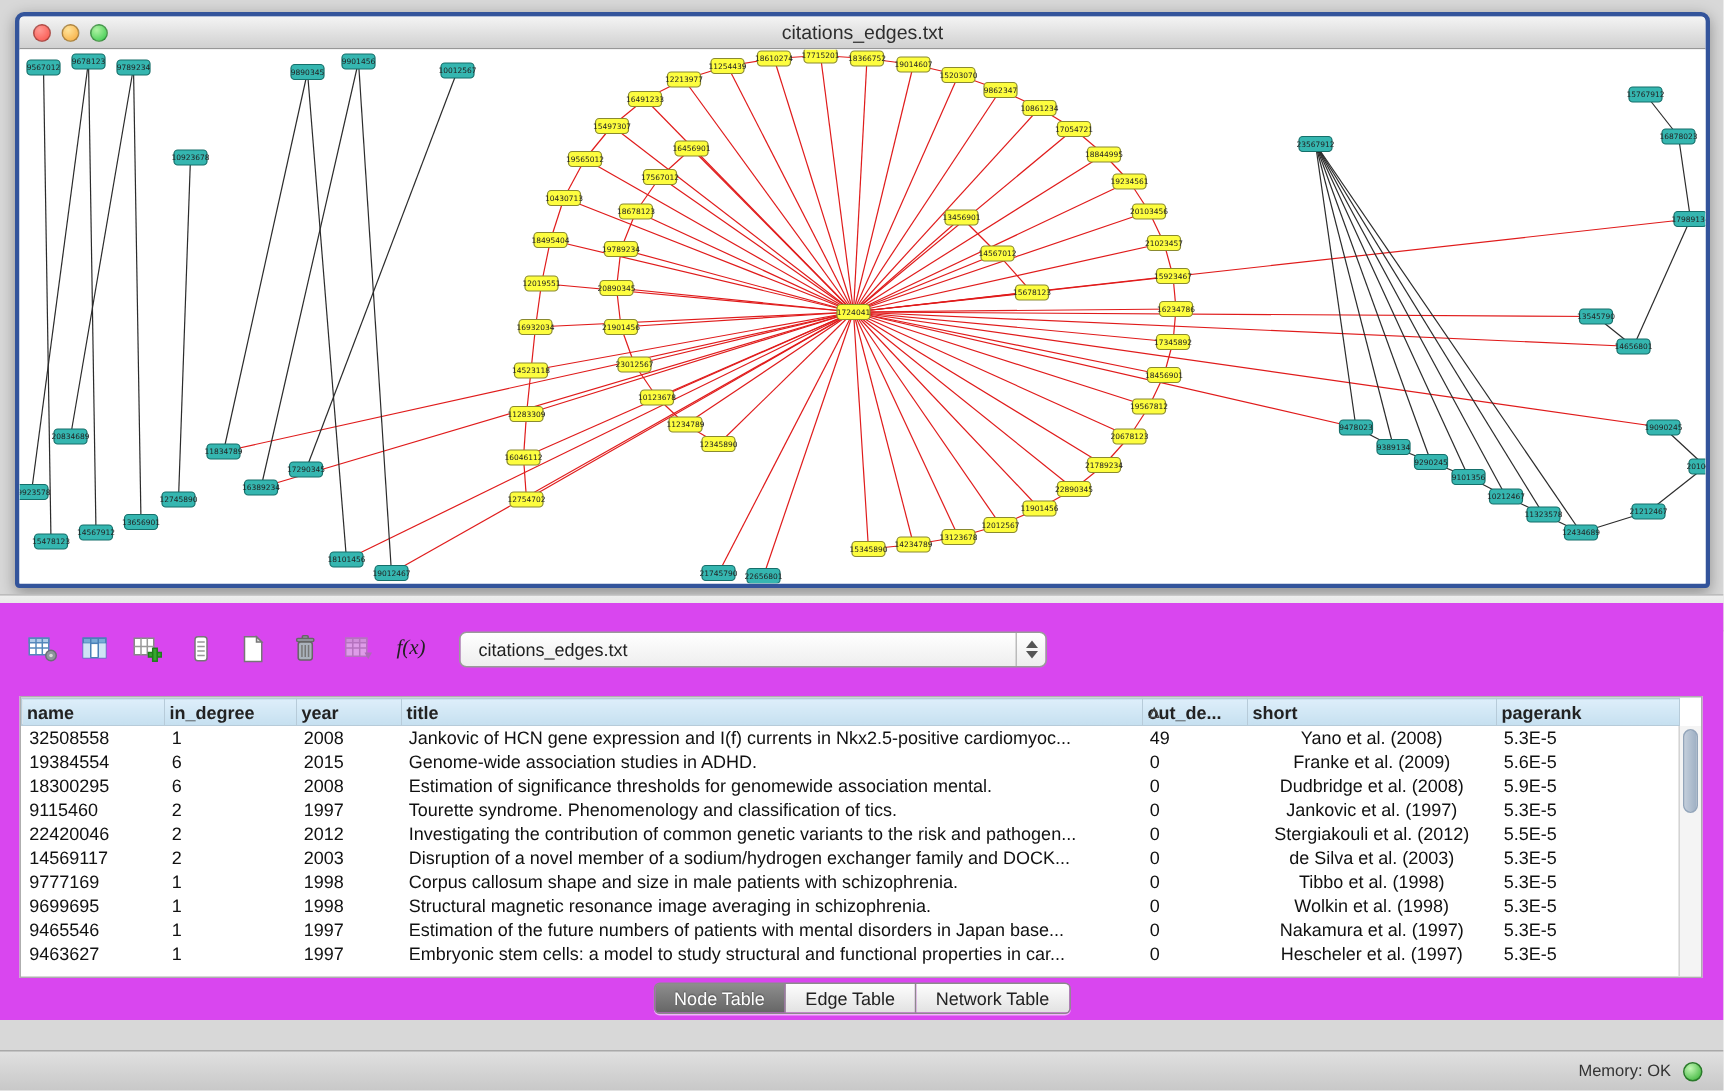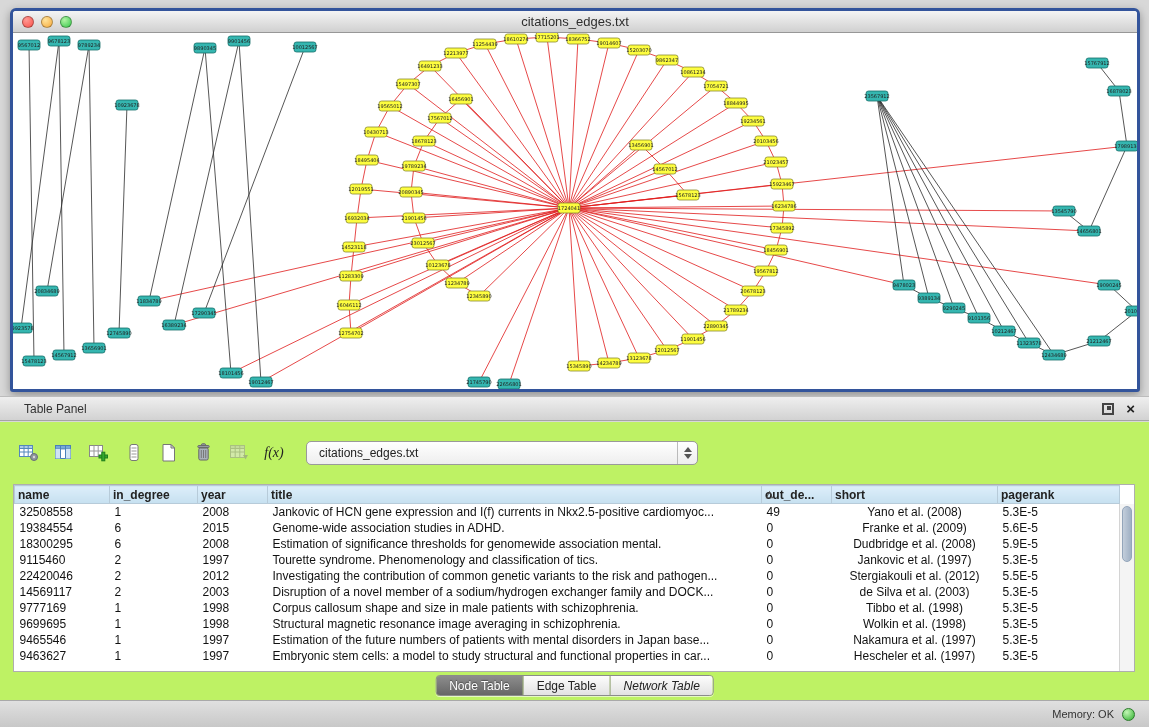--- a/index.html
+++ b/index.html
@@ -36,21 +36,21 @@
     background:linear-gradient(#efefef,#d2d2d2);
     border-top:1px solid #bcbcbc; border-bottom:1px solid #a5a5a5;
     display:flex; align-items:center;
   }
   .panel-title { font-size:12px; color:#333; padding-left:24px; flex:1; }
   .panel-header-buttons { display:flex; align-items:center; gap:12px; padding-right:14px; }
   .float-box { width:12px; height:12px; border:2px solid #444; position:relative; }
   .float-box .inner { position:absolute; right:1px; top:1px; width:4px; height:4px; background:#444; }
   .close-glyph { font-size:15px; font-weight:bold; color:#222; line-height:12px; cursor:default; }
 
-  .panel-body { position:absolute; top:422px; left:0; width:1149px; height:278px; background:#bef264; }
+  .panel-body { position:absolute; top:402px; left:0; width:1149px; height:278px; background:#d946ef; }
 
   .toolbar { position:absolute; top:16px; left:16px; height:30px; display:flex; align-items:center; gap:9px; }
   .tbtn { width:26px; height:26px; display:flex; align-items:center; justify-content:center; border-radius:4px; }
   .tbtn svg { display:block; }
   .tbtn.disabled { opacity:.55; }
   .fx-label { font-family:"Liberation Serif", serif; font-style:italic; font-size:14px; color:#222; }
   .combo {
     margin-left:10px; width:392px; height:24px; background:linear-gradient(#ffffff,#eeeeee);
     border:1px solid #9a9a9a; border-radius:5px; display:flex; align-items:center;
     font-size:12px; color:#222; padding-left:12px; position:relative;
@@ -89,21 +89,21 @@
 
   .tab-group {
     position:absolute; top:253px; left:50%; transform:translateX(-50%);
     display:flex; height:21px; border:1px solid #8b8b8b; border-radius:4px; overflow:hidden;
     box-shadow:0 1px 0 rgba(255,255,255,.6);
   }
   .tab {
     display:flex; align-items:center; padding:0 13px; font-size:12px; color:#222;
     background:linear-gradient(#fdfdfd,#e2e2e2); border-right:1px solid #8b8b8b;
   }
-  .tab:last-child { border-right:none;font-style:italic; }
+  .tab:last-child { border-right:none; }
   .tab.active { background:linear-gradient(#8d8d8d,#666666); color:#fff; text-shadow:0 -1px 1px rgba(0,0,0,.4); }
 
   .status-bar {
     position:absolute; bottom:0; left:0; width:1149px; height:27px;
     background:linear-gradient(#e0e0e0,#c8c8c8); border-top:1px solid #a9a9a9;
     display:flex; align-items:center; justify-content:flex-end; gap:8px; padding-right:14px;
   }
   .memory-label { font-size:11px; color:#333; }
   .memory-dot {
     width:13px; height:13px; border-radius:50%;

